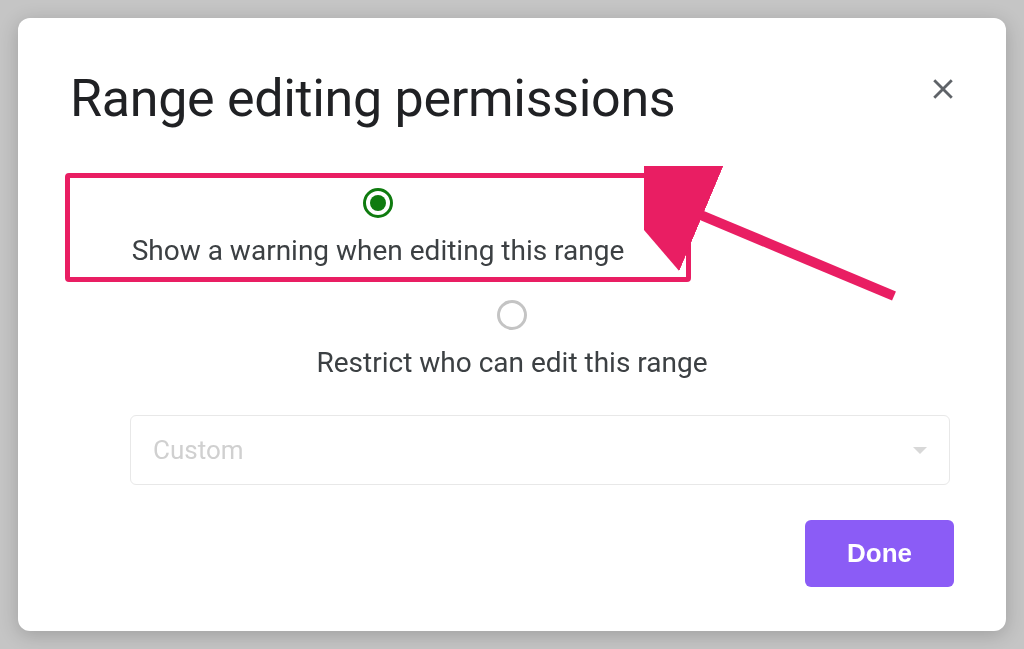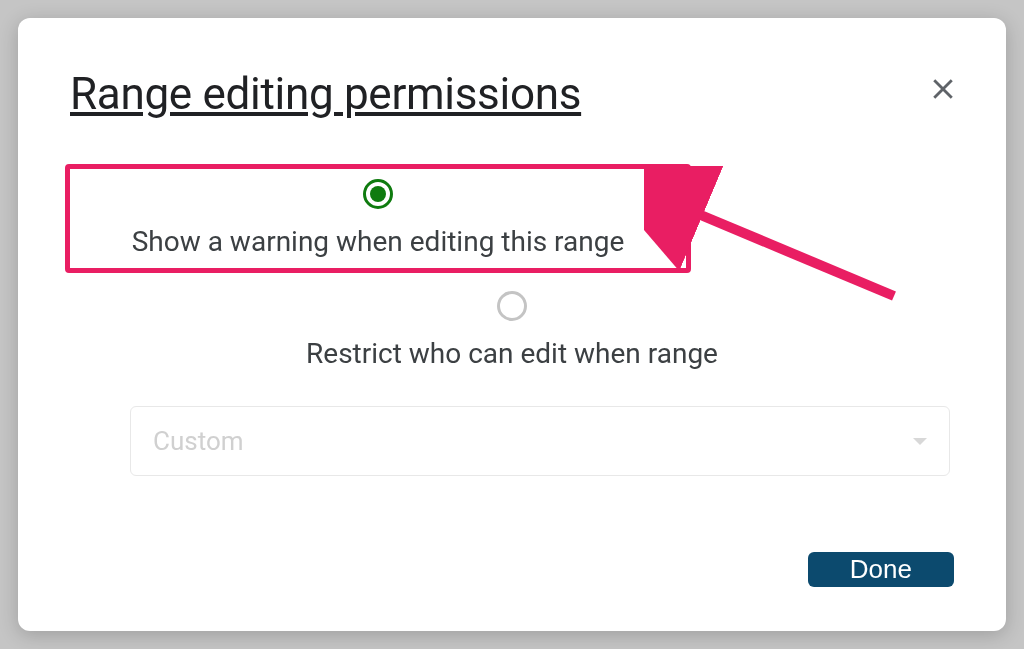--- a/index.html
+++ b/index.html
@@ -41,25 +41,24 @@
       border-radius: 12px;
       box-shadow: 0 4px 20px rgba(0,0,0,0.2);
       padding: 50px 52px 40px 52px;
     }
     .dialog-header {
       display: flex;
       justify-content: space-between;
       align-items: flex-start;
     }
     .dialog-title {
-      font-size: 44px;
+      font-size: 52px;
       font-weight: 400;
       color: #202124;
       letter-spacing: -0.3px;
-      text-decoration: underline;
     }
     .close-btn {
       cursor: pointer;
       color: #5f6368;
       margin-top: 6px;
       margin-right: -4px;
     }
     .close-btn svg {
       width: 30px;
       height: 30px;
@@ -132,27 +131,27 @@
       width: 0;
       height: 0;
       border-left: 7px solid transparent;
       border-right: 7px solid transparent;
       border-top: 7px solid #d8d8d8;
     }
     .done-btn {
       position: absolute;
       bottom: 44px;
       right: 52px;
-      background: #0c4a6e;
+      background: #8b5cf6;
       color: #ffffff;
       font-size: 26px;
-      font-weight: 400;
+      font-weight: 700;
       border: none;
       border-radius: 6px;
-      padding: 2px 42px;
+      padding: 18px 42px;
       cursor: pointer;
     }
     .annotation-arrow {
       position: absolute;
       top: 148px;
       left: 626px;
       pointer-events: none;
     }
   </style>
 </head>
@@ -175,21 +174,21 @@
   <div class="options">
     <div class="option-row option-highlighted">
       <div class="radio-outer">
         <div class="radio-inner"></div>
       </div>
       <span class="option-label">Show a warning when editing this range</span>
     </div>
 
     <div class="option-row option-second">
       <div class="radio-outer unselected"></div>
-      <span class="option-label">Restrict who can edit when range</span>
+      <span class="option-label">Restrict who can edit this range</span>
     </div>
 
     <div class="dropdown">
       <span class="dropdown-label">Custom</span>
       <div class="dropdown-arrow"></div>
     </div>
   </div>
 
   <button class="done-btn">Done</button>
 

